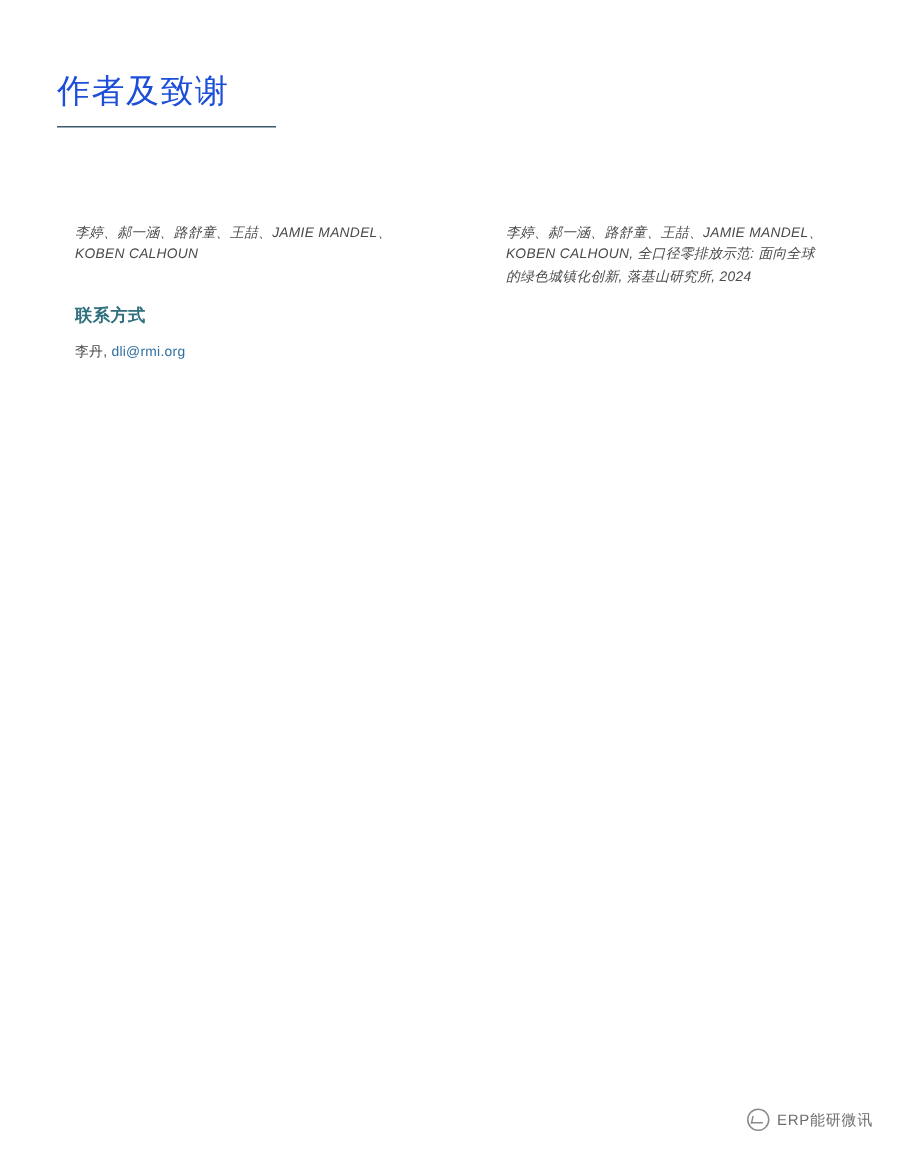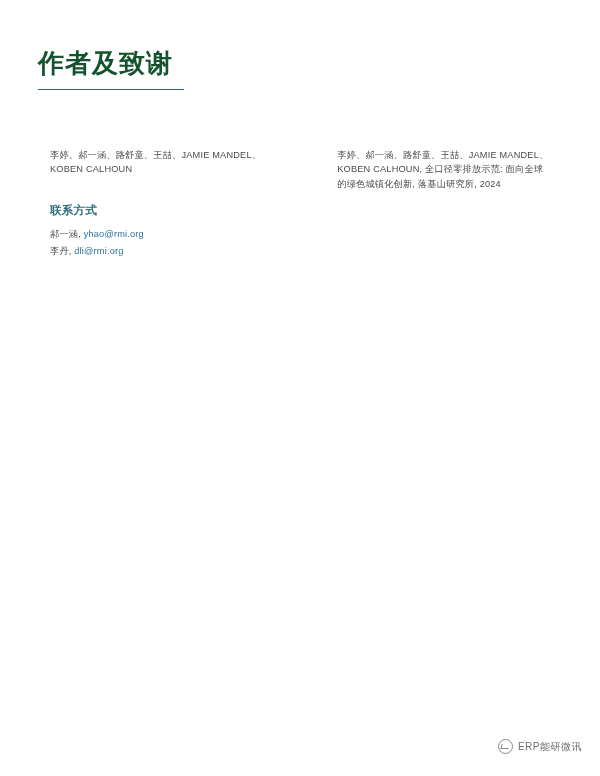--- a/index.html
+++ b/index.html
@@ -22,24 +22,24 @@
     box-sizing: border-box;
   }
   
   .title-block {
     position: absolute;
     left: 38px;
     top: 48px;
     width: 420px;
   }
   .page-title {
-    font-size: 26px;
-    color: #14532d;
+    font-size: 22px;
+    color: #1d4ed8;
     letter-spacing: 1px;
-    font-weight: bold;
+    font-weight: normal;
     margin: 0;
     line-height: 1.2;
   }
   .title-rule {
     margin-top: 10px;
     width: 146px;
     height: 1px;
     background: #3b5a6b;
   }
 
@@ -69,20 +69,21 @@
     font-weight: bold;
     margin: 0 0 9px 0;
     letter-spacing: 0.3px;
   }
   .section-body {
     font-size: 9.2px;
     line-height: 1.55;
     color: #4a4a4a;
     margin: 0;
     letter-spacing: 0.2px;
+    font-style: italic;
   }
   .contact-line {
     font-size: 9.2px;
     line-height: 1.55;
     color: #4a4a4a;
     margin: 0 0 3px 0;
     letter-spacing: 0.2px;
   }
   .contact-line .email {
     color: #2f6f9e;
@@ -135,23 +136,20 @@
 
     <div class="col left">
 
       <div class="section">
         <p class="section-body">李婷、郝一涵、路舒童、王喆、JAMIE MANDEL、KOBEN CALHOUN</p>
       </div>
 
       <div class="section">
         <p class="section-heading">联系方式</p>
         <p class="contact-line">
-          <span>郝一涵, </span><a class="email" href="#">yhao@rmi.org</a>
-        </p>
-        <p class="contact-line">
           <span>李丹, </span><a class="email" href="#">dli@rmi.org</a>
         </p>
       </div>
 
 
     </div>
 
     <div class="col right">
       <div class="section">
         <p class="section-body">李婷、郝一涵、路舒童、王喆、JAMIE MANDEL、KOBEN CALHOUN, 全口径零排放示范: 面向全球的绿色城镇化创新, 落基山研究所, 2024</p>

